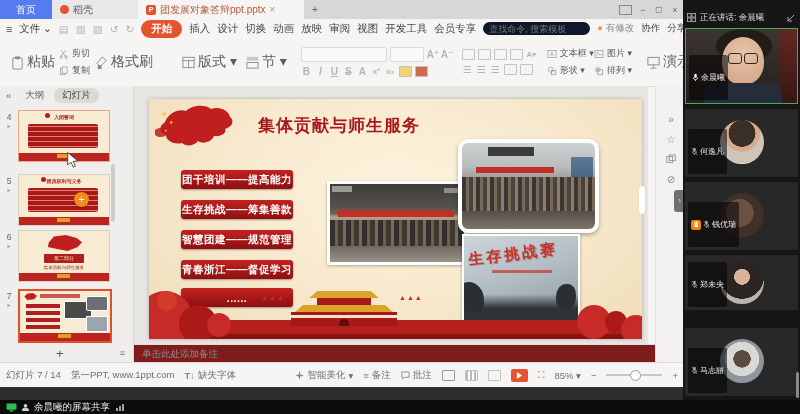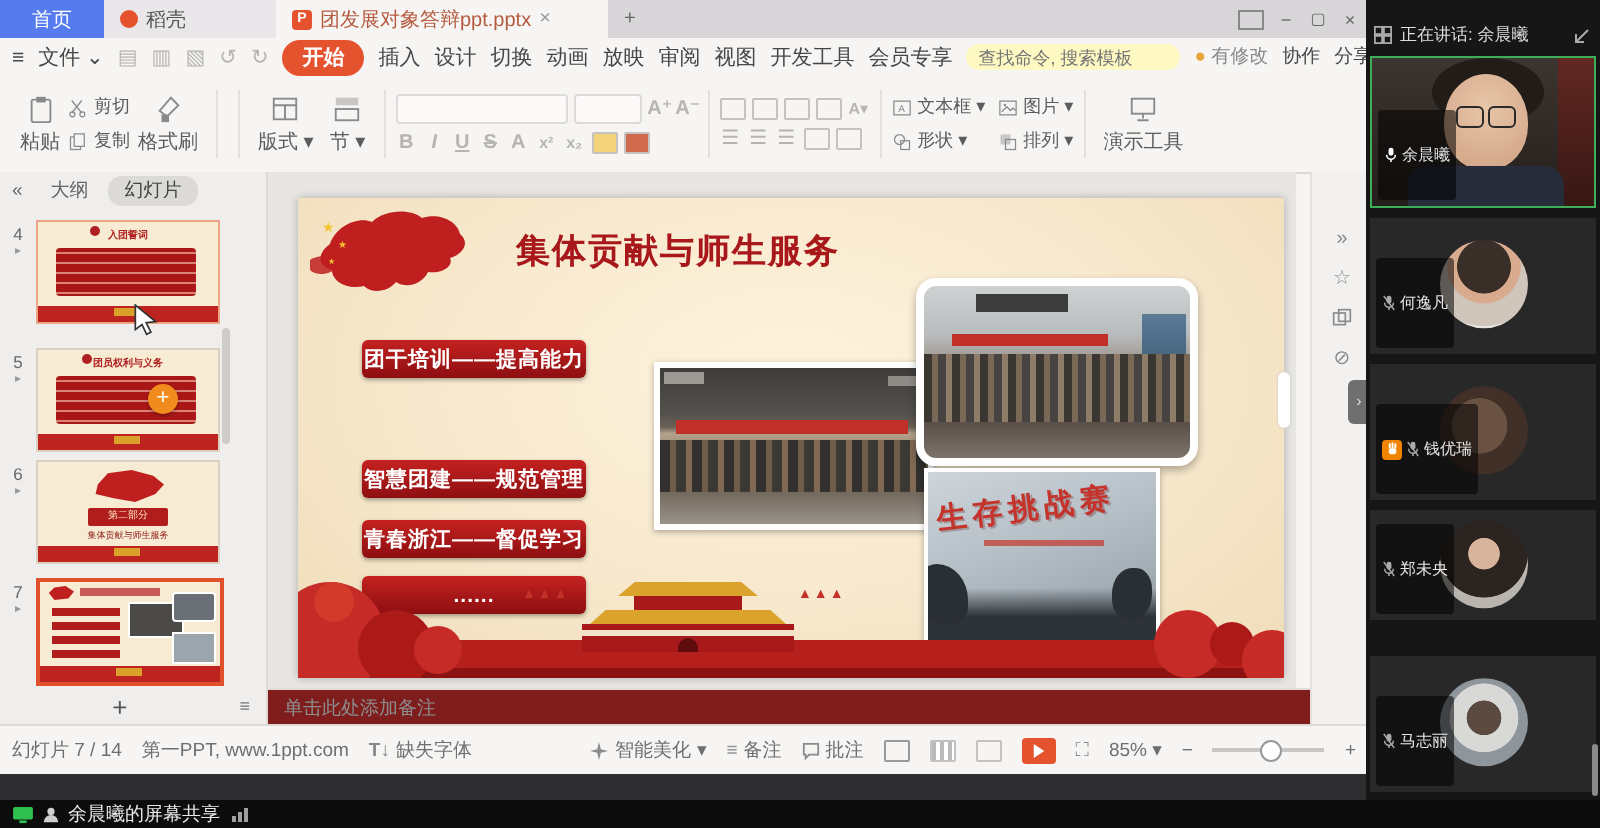--- a/index.html
+++ b/index.html
@@ -7,21 +7,21 @@
        font-family:"Liberation Sans","DejaVu Sans",sans-serif;-webkit-font-smoothing:antialiased}
   
   #wps{position:absolute;left:0;top:8;width:684px;height:387px;background:#f6f5f3;overflow:hidden}
   #tabbar{position:absolute;left:0;top:0;width:684px;height:19px;background:#d8d6d9;display:flex;align-items:stretch;font-size:10px;color:#555}
   .tab{display:flex;align-items:center;gap:4px;padding:0 8px;white-space:nowrap}
   #menubar{position:absolute;left:0;top:19px;width:684px;height:19px;display:flex;align-items:center;gap:7px;padding-left:6px;font-size:10.5px;color:#474747;background:#f6f5f3}
   .mi{white-space:nowrap;cursor:default}
   #ribbon{position:absolute;left:0;top:38px;width:684px;height:48px;background:#f6f5f3;border-bottom:1px solid #dcdad8;display:flex;align-items:center;padding-left:6px}
   .rgroup{display:flex;align-items:center;height:44px}
   .rsep{width:1px;height:34px;background:#e3e1df;margin:0 5px}
-  .bigbtn{display:flex;flex-direction:column;align-items:center;justify-content:center;gap:2px;font-size:10px;color:#5c5c5c;padding:0 4px;white-space:nowrap}
+  .bigbtn{display:flex;align-items:center;justify-content:center;gap:2px;font-size:14px;color:#5c5c5c;padding:0 4px;white-space:nowrap}
   .smallcol{display:flex;flex-direction:column;justify-content:space-between;gap:4px;font-size:9px;color:#5c5c5c}
   .smallrow{display:flex;align-items:center;gap:3px;white-space:nowrap}
   .dis{color:#b7b5b3}
   .fbox{width:84px;height:13px;border:1px solid #dddbd9;background:#fbfaf9;border-radius:2px}
   .fbox2{width:32px;height:13px;border:1px solid #dddbd9;background:#fbfaf9;border-radius:2px}
   .ltr{font-size:10px;font-weight:bold;color:#b7b5b3;width:11px;text-align:center}
   .pgi{width:11px;height:9px;border:1px solid #c4c2c0;border-radius:1px}
   
   #thumbpanel{position:absolute;left:0;top:86px;width:133px;height:276px;background:#efeeec;border-right:1px solid #dcdad8}
   .thumb{position:absolute;left:18px;width:90px;height:50px;background:#f7ecd3;border:1px solid #d8d0c0;overflow:hidden}
@@ -97,21 +97,21 @@
     <span class="mi" style="background:#e5532e;color:#fff;border-radius:9px;padding:2px 10px;font-weight:bold">开始</span>
     <span class="mi">插入</span>
     <span class="mi">设计</span>
     <span class="mi">切换</span>
     <span class="mi">动画</span>
     <span class="mi">放映</span>
     <span class="mi">审阅</span>
     <span class="mi">视图</span>
     <span class="mi">开发工具</span>
     <span class="mi">会员专享</span>
-    <input style="width: 95px; height: 13px; border: none; border-radius: 7px; background: #fef9c3; font-size: 9px; padding: 0px 6px; color: rgb(136, 136, 136); outline: none;" placeholder="查找命令, 搜索模板">
+    <input style="width: 95px; height: 13px; border: none; border-radius: 7px; background: #0f172a; font-size: 9px; padding: 0px 6px; color: rgb(136, 136, 136); outline: none;" placeholder="查找命令, 搜索模板">
     <span class="mi" style="color:#8a8a8a;font-size:9.5px"><span style="color:#e8a33d">●</span> <span>有修改</span></span>
     <span class="mi" style="font-size:9.5px">协作</span>
     <span class="mi" style="font-size:9.5px">分享</span>
 
   </div>
 
   <div id="ribbon">
     <div class="rgroup">
       <div class="bigbtn">
         <svg width="15" height="15" viewBox="0 0 16 16">
@@ -317,20 +317,21 @@
         <path d="M12,20 C15,11 26,6 33,9 C39,3 52,2 58,7 C67,4 76,9 77,15 C82,19 79,25 72,27 C74,31 68,35 61,34 C59,39 51,43 45,39 C41,44 33,45 29,41 C21,43 13,39 13,33 C6,31 5,25 12,20 Z" fill="#c01f1f"></path>
         <path d="M2,28 C8,24 14,27 16,31 C12,36 5,36 2,33 Z" fill="#c01f1f" opacity=".85"></path>
         <text x="8" y="14" font-size="7" fill="#f4c430">★</text>
         <text x="16" y="22" font-size="5" fill="#f4c430">★</text>
         <text x="11" y="30" font-size="4" fill="#f4c430">★</text>
       </svg>
 
       <div style="position:absolute;left:80px;top:15px;width:220px;text-align:center;font-size:17px;font-weight:bold;color:#a8181b;letter-spacing:1px">集体贡献与师生服务</div>
 
       <div class="sbtn" style="top:71px">团干培训——提高能力</div>
+      <div class="sbtn" style="top:101px">生存挑战——筹集善款</div>
       <div class="sbtn" style="top:131px">智慧团建——规范管理</div>
       <div class="sbtn" style="top:161px">青春浙江——督促学习</div>
       <div class="sbtn" style="top:189px">......</div>
 
       <div style="position:absolute;left:178px;top:82px;width:134px;height:78px;border:3px solid #fff;box-shadow:0 1px 3px rgba(0,0,0,.3);background:linear-gradient(180deg,#3e3c39 0%,#55524e 30%,#6b6257 38%,#b4a18c 42%,#8a7a68 60%,#6f655a 78%,#9a938a 100%)">
         <div style="position:absolute;left:8px;top:26px;width:116px;height:7px;background:#c03028"></div>
         <div style="position:absolute;left:0;top:36px;width:100%;height:26px;background:repeating-linear-gradient(90deg,#31302e 0 5px,#6e5c4c 5px 8px,#3c3834 8px 13px,#806a56 13px 16px)"></div>
         <div style="position:absolute;left:2px;top:2px;width:20px;height:6px;background:#d9d6d0;opacity:.6"></div>
         <div style="position:absolute;right:6px;top:4px;width:14px;height:5px;background:#d9d6d0;opacity:.5"></div>
       </div>

